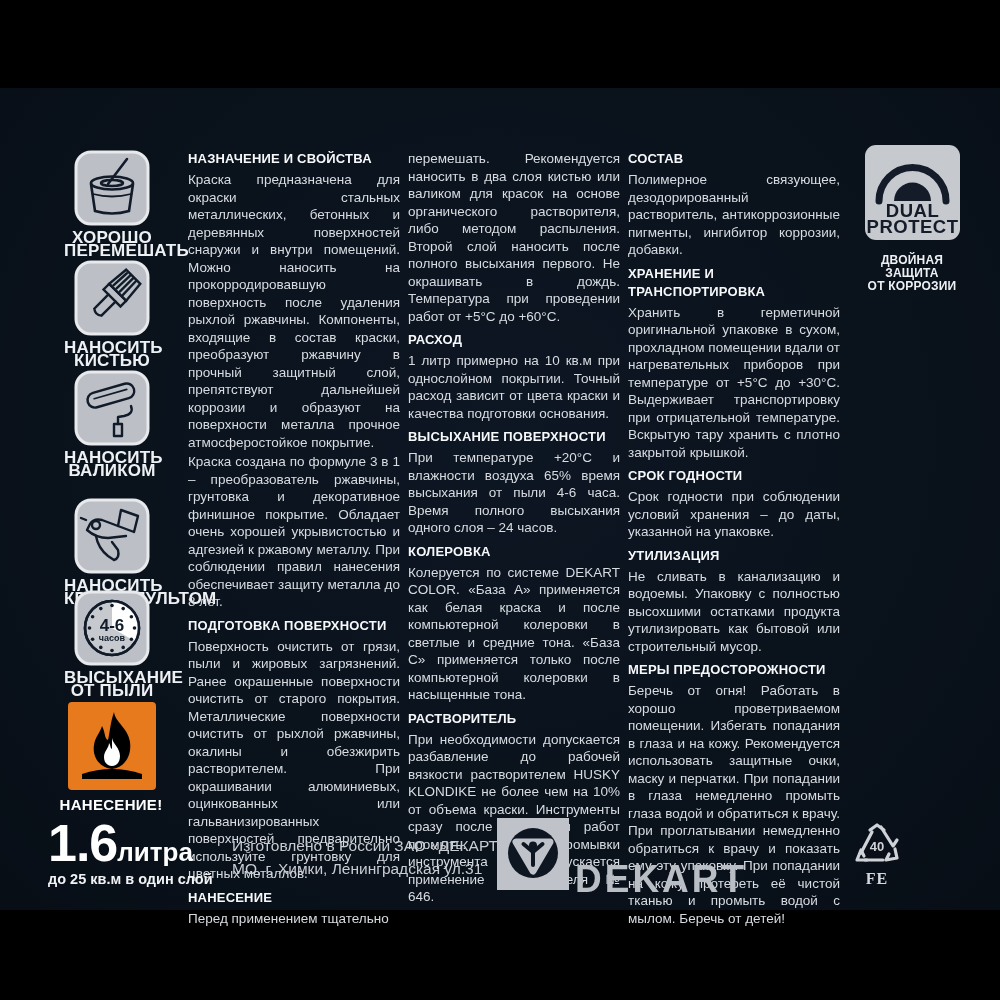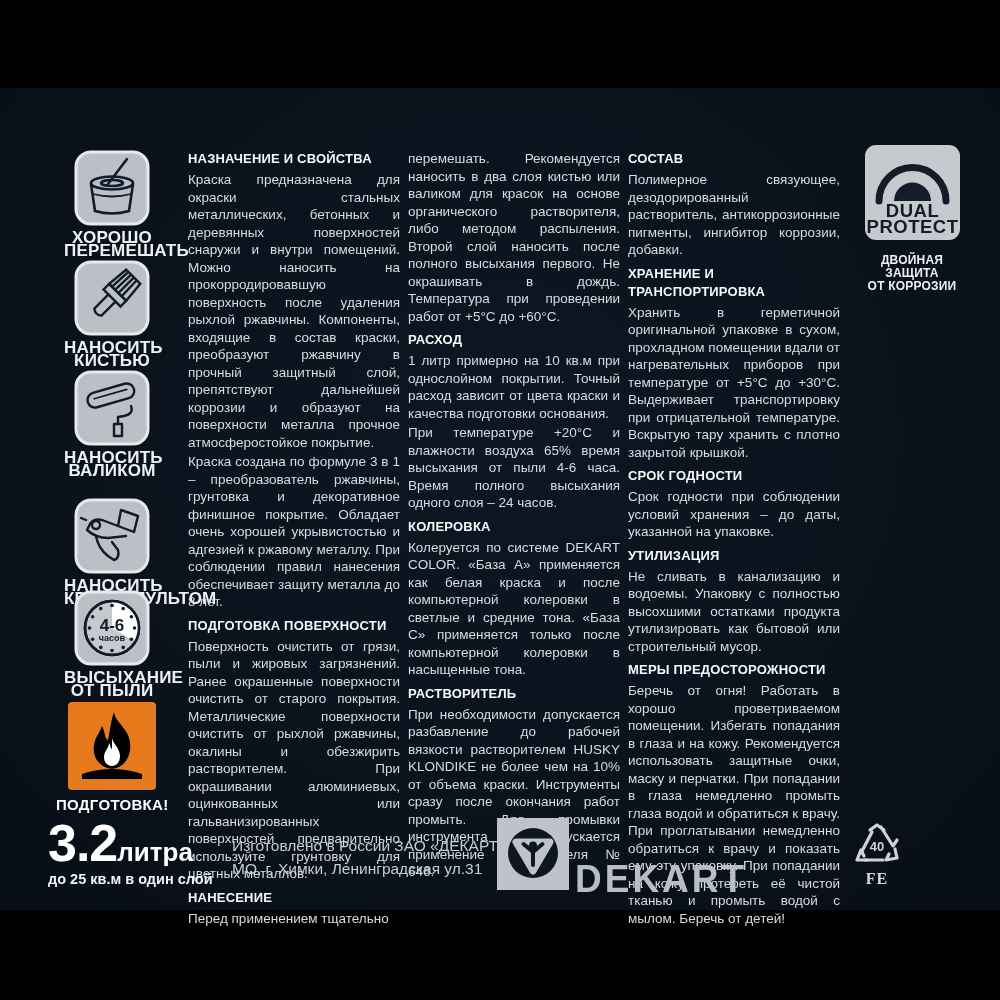--- a/index.html
+++ b/index.html
@@ -167,38 +167,39 @@
 
       <div class="pict" style="top:552px; left:-2px;">
         <span>
           <svg width="88" height="88" viewBox="0 0 88 88">
             <rect x="0" y="0" width="88" height="88" rx="4" fill="#e87a1e"></rect>
             <path d="M46,10 C47,20 60,26 62,40 C64,54 56,66 44,67 C32,66 24,55 26,43 C27,35 32,31 34,24 C38,32 36,36 40,38 C42,30 42,22 46,10 Z" fill="#000"></path>
             <path d="M44,36 C45,42 52,46 52,54 C52,61 48,64 44,64 C40,64 36,61 36,55 C36,49 41,46 41,41 C43,44 42,46 44,47 Z" fill="#fff"></path>
             <path d="M14,72 Q44,62 74,72 L74,77 L14,77 Z" fill="#000"></path>
           </svg>
         </span>
-        <div class="fire-label">ПОДГОТОВКА!</div>
+        <div class="fire-label">НАНЕСЕНИЕ!</div>
       </div>
     </div>
 
     <div class="col col-1">
       <h3>НАЗНАЧЕНИЕ И СВОЙСТВА</h3>
       <p>Краска предназначена для окраски стальных металлических, бетонных и деревянных поверхностей снаружи и внутри помещений. Можно наносить на прокорродировавшую поверхность после удаления рыхлой ржавчины. Компоненты, входящие в состав краски, преобразуют ржавчину в прочный защитный слой, препятствуют дальнейшей коррозии и образуют на поверхности металла прочное атмосферостойкое покрытие.</p>
       <p>Краска создана по формуле 3 в 1 – преобразователь ржавчины, грунтовка и декоративное финишное покрытие. Обладает очень хорошей укрывистостью и адгезией к ржавому металлу. При соблюдении правил нанесения обеспечивает защиту металла до 8 лет.</p>
       <h3>ПОДГОТОВКА ПОВЕРХНОСТИ</h3>
       <p>Поверхность очистить от грязи, пыли и жировых загрязнений. Ранее окрашенные поверхности очистить от старого покрытия. Металлические поверхности очистить от рыхлой ржавчины, окалины и обезжирить растворителем. При окрашивании алюминиевых, оцинкованных или гальванизированных поверхностей предварительно используйте грунтовку для цветных металлов.</p>
       <h3>НАНЕСЕНИЕ</h3>
       <p>Перед применением тщательно</p>
     </div>
 
     <div class="col col-2">
       <p>перемешать. Рекомендуется наносить в два слоя кистью или валиком для красок на основе органического растворителя, либо методом распыления. Второй слой наносить после полного высыхания первого. Не окрашивать в дождь. Температура при проведении работ от +5°С до +60°С.</p>
       <h3>РАСХОД</h3>
       <p>1 литр примерно на 10 кв.м при однослойном покрытии. Точный расход зависит от цвета краски и качества подготовки основания.</p>
+      <h3>ВЫСЫХАНИЕ ПОВЕРХНОСТИ</h3>
       <p>При температуре +20°С и влажности воздуха 65% время высыхания от пыли 4-6 часа. Время полного высыхания одного слоя – 24 часов.</p>
       <h3>КОЛЕРОВКА</h3>
       <p>Колеруется по системе DEKART COLOR. «База А» применяется как белая краска и после компьютерной колеровки в светлые и средние тона. «База С» применяется только после компьютерной колеровки в насыщенные тона.</p>
       <h3>РАСТВОРИТЕЛЬ</h3>
       <p>При необходимости допускается разбавление до рабочей вязкости растворителем HUSKY KLONDIKE не более чем на 10% от объема краски. Инструменты сразу после окончания работ промыть. Для промывки инструмента допускается применение растворителя № 646.</p>
     </div>
 
     <div class="col col-3">
       <h3>СОСТАВ</h3>
       <p>Полимерное связующее, дезодорированный растворитель, антикоррозионные пигменты, ингибитор коррозии, добавки.</p>
@@ -225,21 +226,21 @@
       <div class="dual-caption">
         <div>ДВОЙНАЯ ЗАЩИТА</div>
         <div>ОТ КОРРОЗИИ</div>
       </div>
     </div>
 
     <div class="footer">
 
       <div class="volume">
         <div>
-          <span class="big">3.2</span><span class="unit">литра</span>
+          <span class="big">1.6</span><span class="unit">литра</span>
         </div>
         <div class="coverage">до 25 кв.м в один слой</div>
       </div>
 
       <div class="made">
         <div>Изготовлено в России ЗАО «ДЕКАРТ»</div>
         <div>МО, г. Химки, Ленинградская ул.31</div>
       </div>
 
       <div class="brand">

